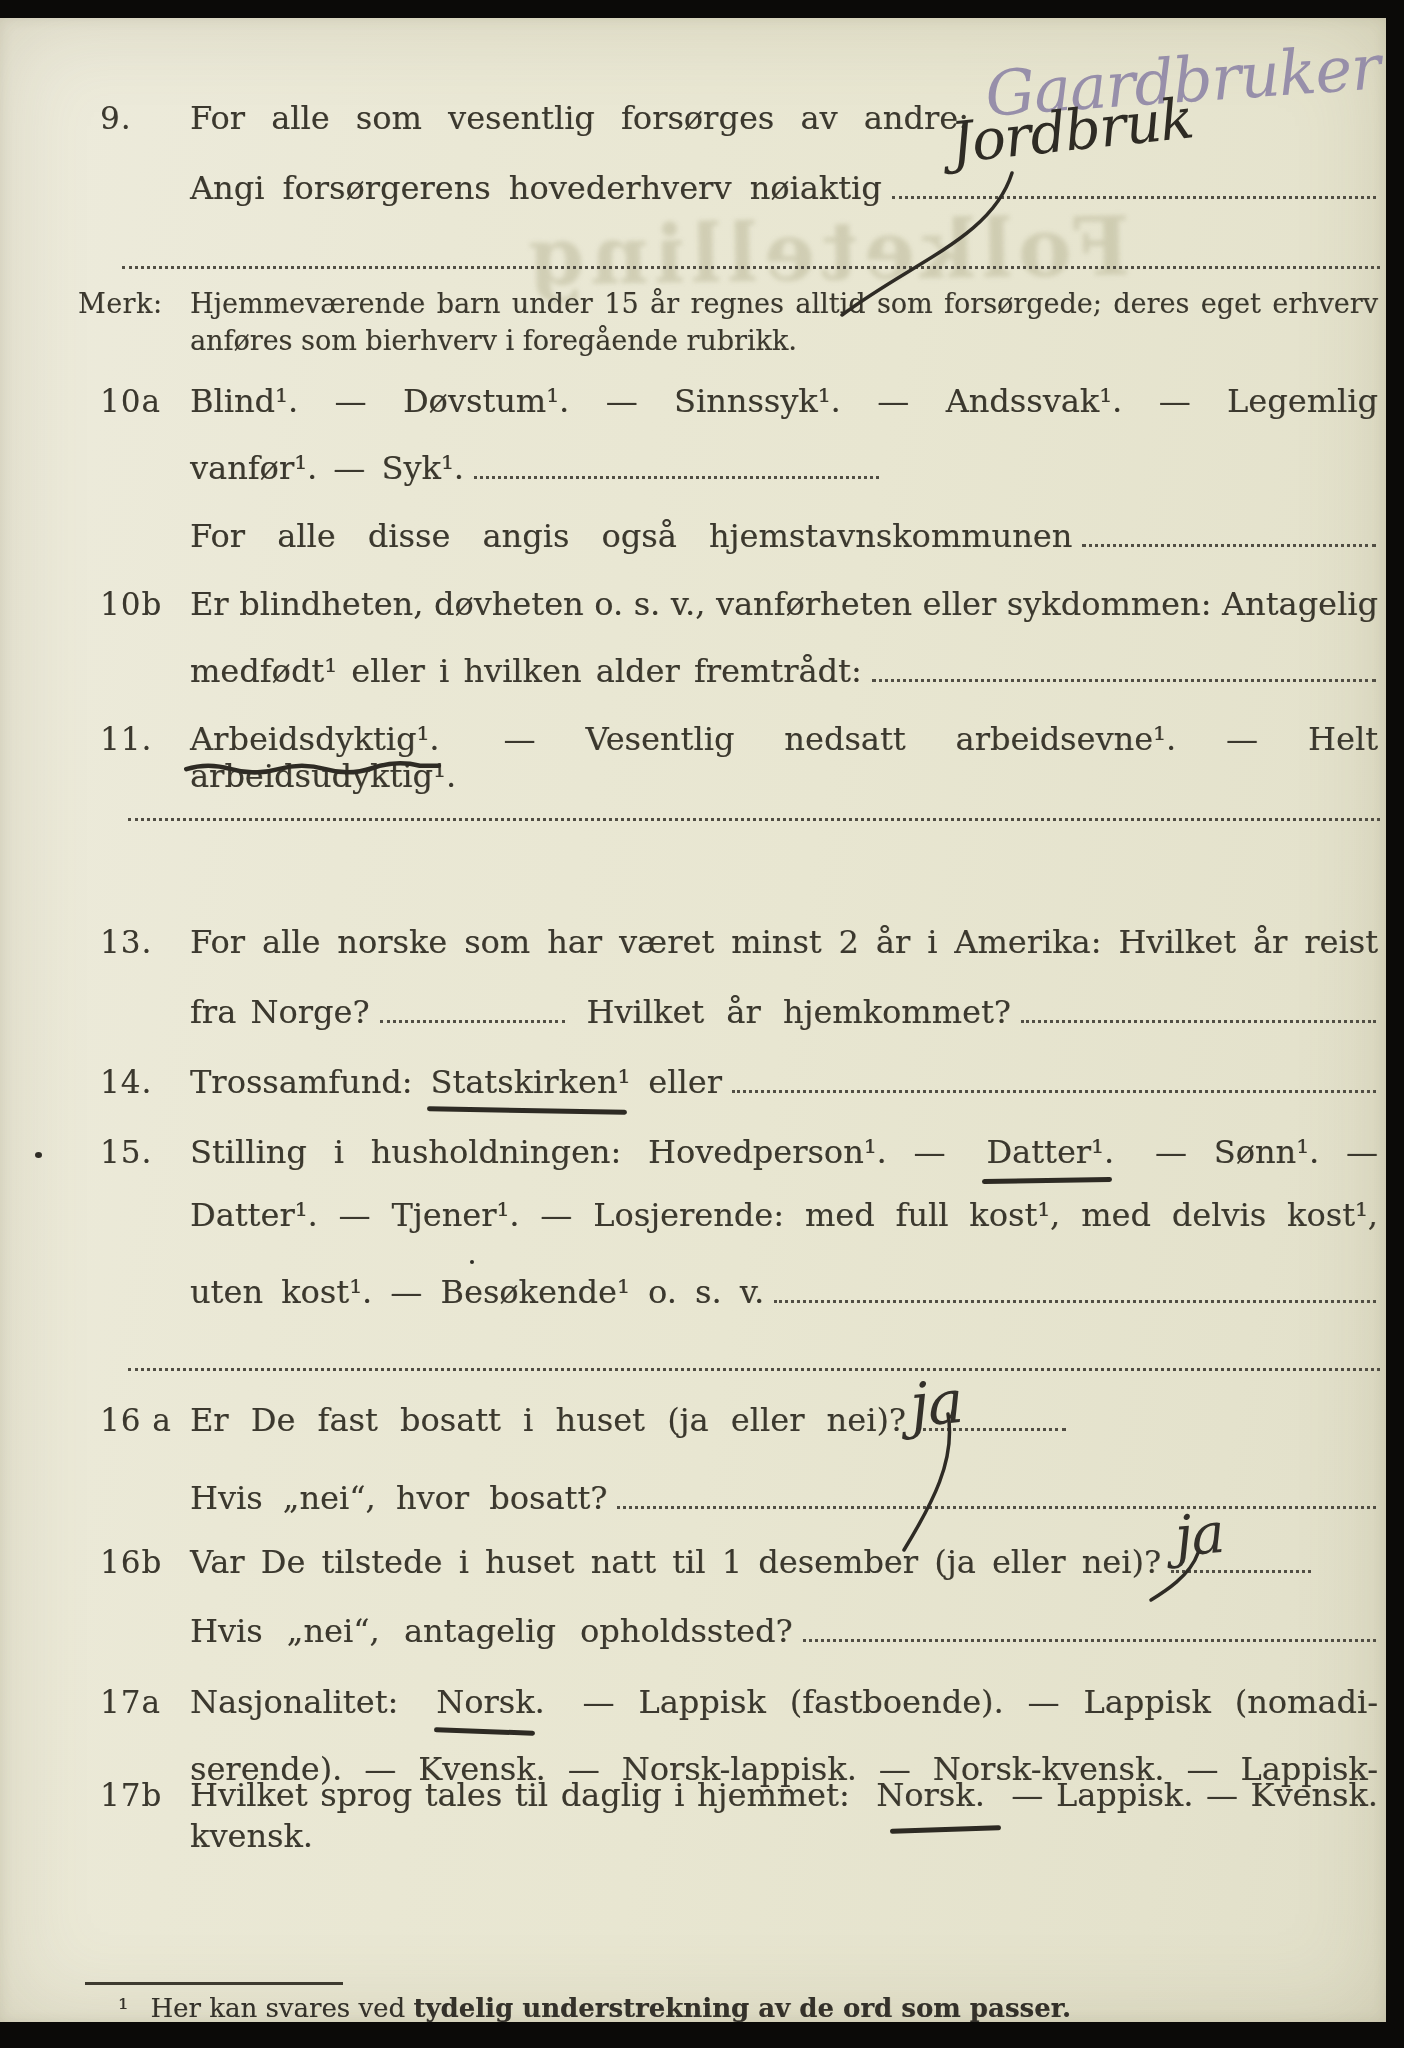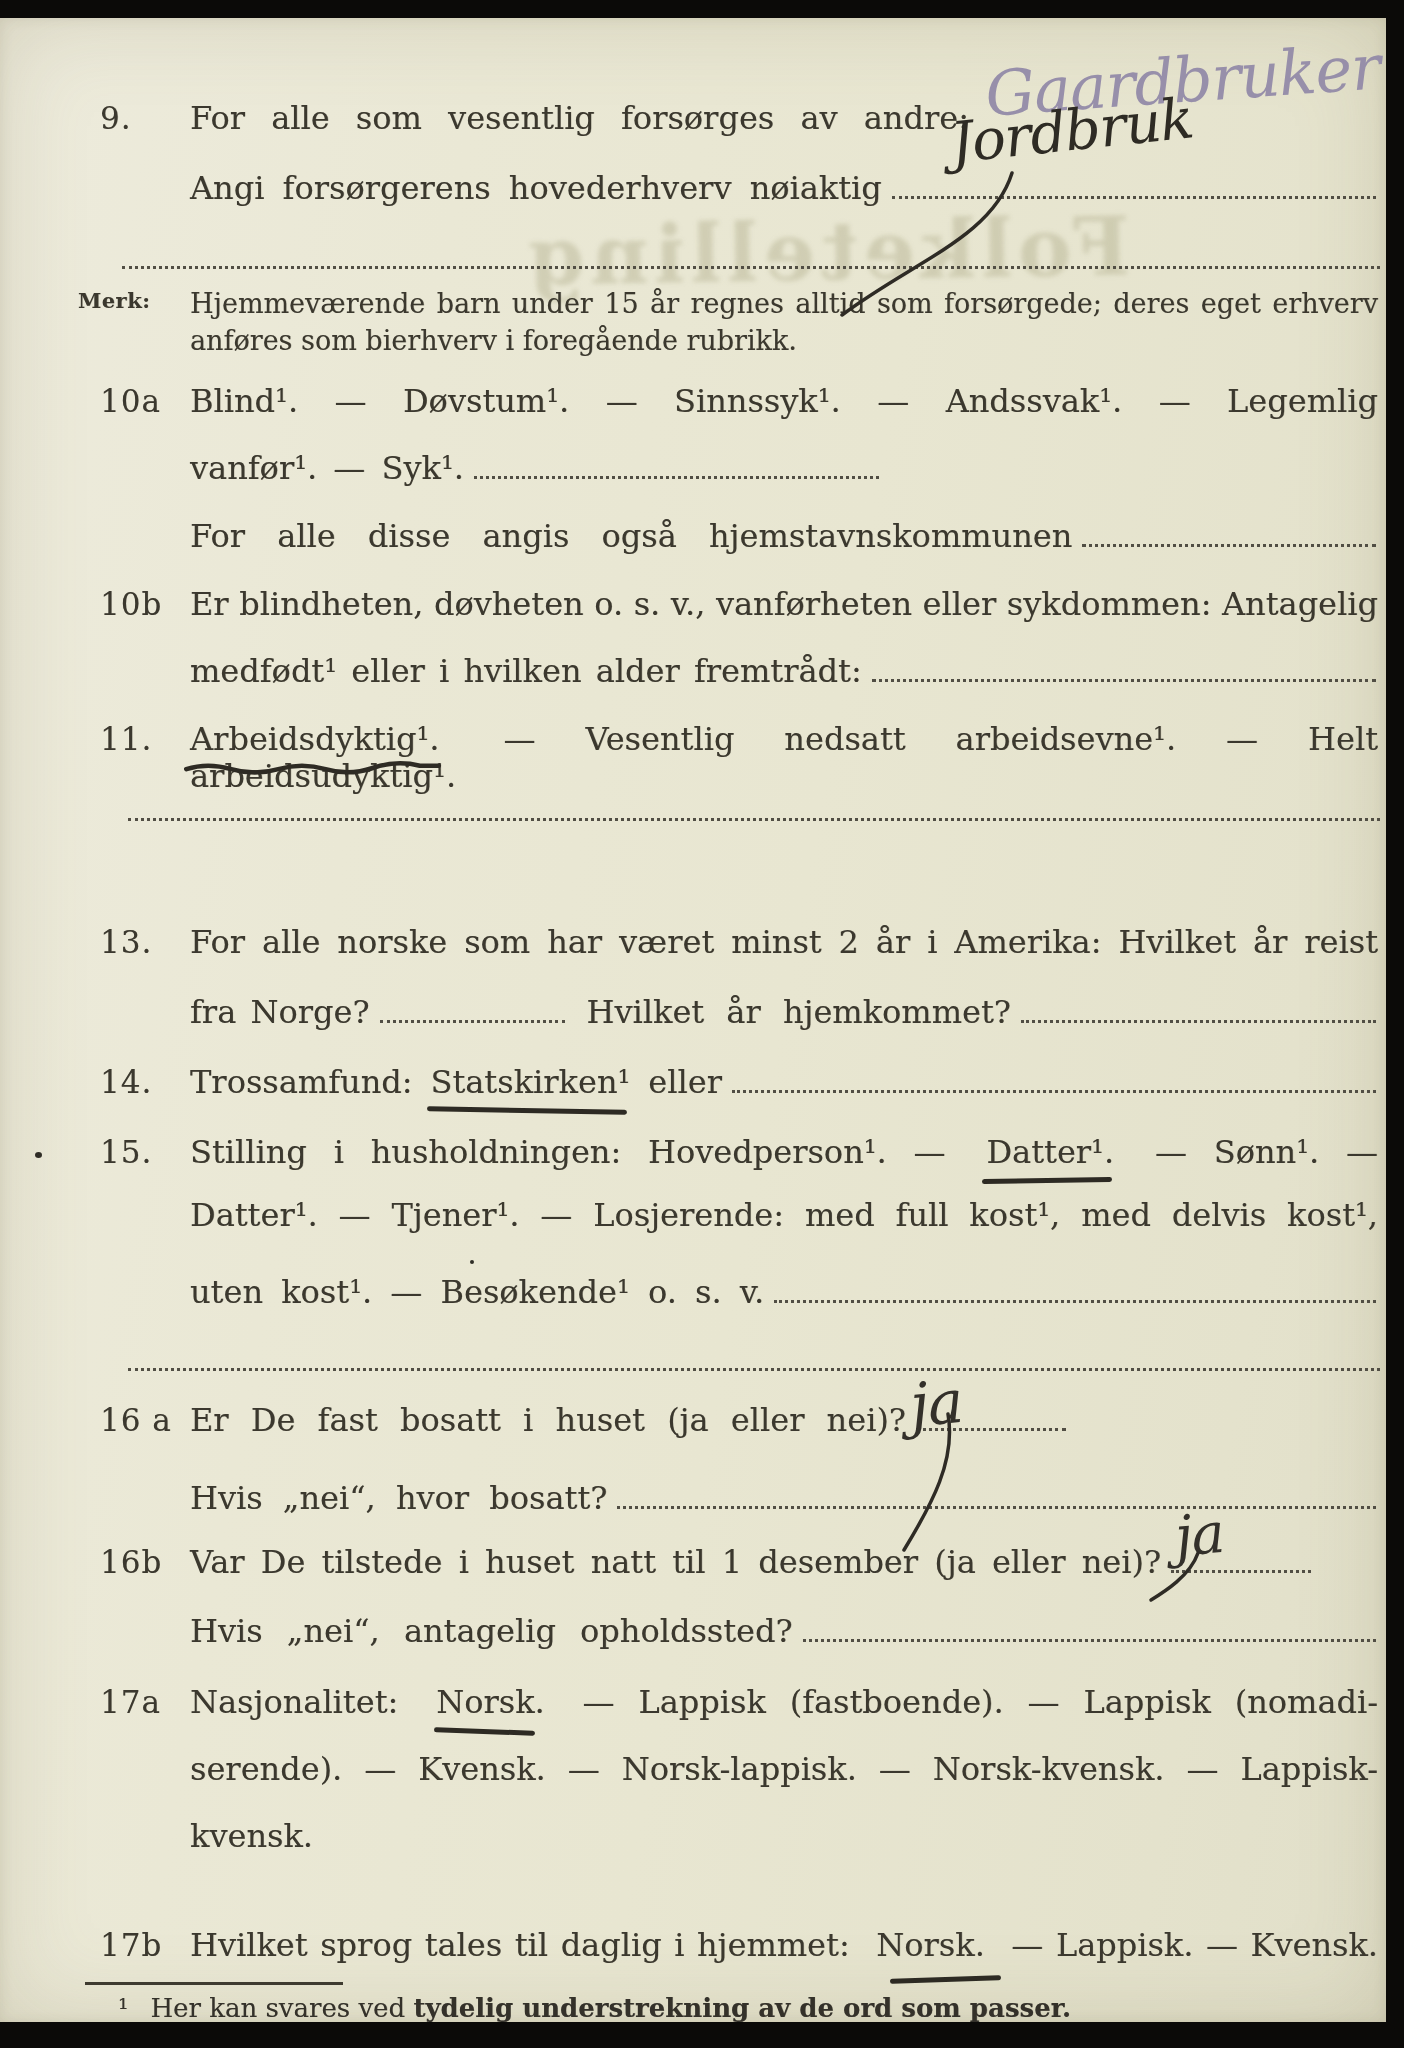--- a/index.html
+++ b/index.html
@@ -22,21 +22,21 @@
   .dw405{flex:0 0 405px;}
   .dw185{flex:0 0 185px;}
   .dw150{flex:0 0 150px;}
   .dw140{flex:0 0 140px;}
   .sep{position:absolute;height:0;border-top:3px dotted #514e44;z-index:4;}
 
   .ws4{word-spacing:4px}.ws6{word-spacing:6px}.ws8{word-spacing:8px}
   .ws10{word-spacing:10px}.ws12{word-spacing:12px}.ws14{word-spacing:14px}
   .ws16{word-spacing:16px}.ws20{word-spacing:20px}.ws22{word-spacing:22px}
 
-  .merk-row .num{flex:0 0 112px;font-size:21px;font-weight:bold;letter-spacing:0.5px;}
+  .merk-row .num{flex:0 0 112px;font-size:27px;font-weight:normal;letter-spacing:0.5px;}
   .merk-row .content{font-size:27px;}
 
   .uline{position:relative;white-space:nowrap;margin:0 14px;}
   .uline.nomarg{margin:0 14px 0 0;}
   .uline > i{position:absolute;display:block;background:#2d2a23;border-radius:3px;z-index:11;}
   .u12 > i{left:-4px;right:8px;bottom:-10px;height:7px;transform:rotate(-2deg);}
   .u14 > i{left:-4px;right:4px;bottom:-12px;height:5px;transform:rotate(1deg);}
   .u15 > i{left:-4px;right:2px;bottom:-12px;height:5px;transform:rotate(-1deg);}
   .u17a > i{left:-2px;right:10px;bottom:-13px;height:5px;transform:rotate(2deg);}
   .u17b > i{left:14px;right:-16px;bottom:-18px;height:5px;transform:rotate(-2deg);}
@@ -231,21 +231,21 @@
   </div>
   <div class="row" style="top:1818px">
     <span class="num"></span>
     <div class="content">kvensk.</div>
   </div>
   <div class="row" style="top:1751px">
     <span class="num"></span>
     <div class="content just">serende). — Kvensk. — Norsk-lappisk. — Norsk-kvensk. — Lappisk-</div>
   </div>
 
-  <div class="row" style="top:1927px">
+  <div class="row" style="top:1777px">
     <span class="num">17b</span>
     <div class="content just">
       <span>Hvilket sprog tales til daglig i hjemmet:</span>
       <span class="uline u17b"><span>Norsk.</span><i></i></span>
       <span>— Lappisk. — Kvensk.</span>
     </div>
   </div>
 
   <div class="fn-rule"></div>
   <div class="fn-row">

